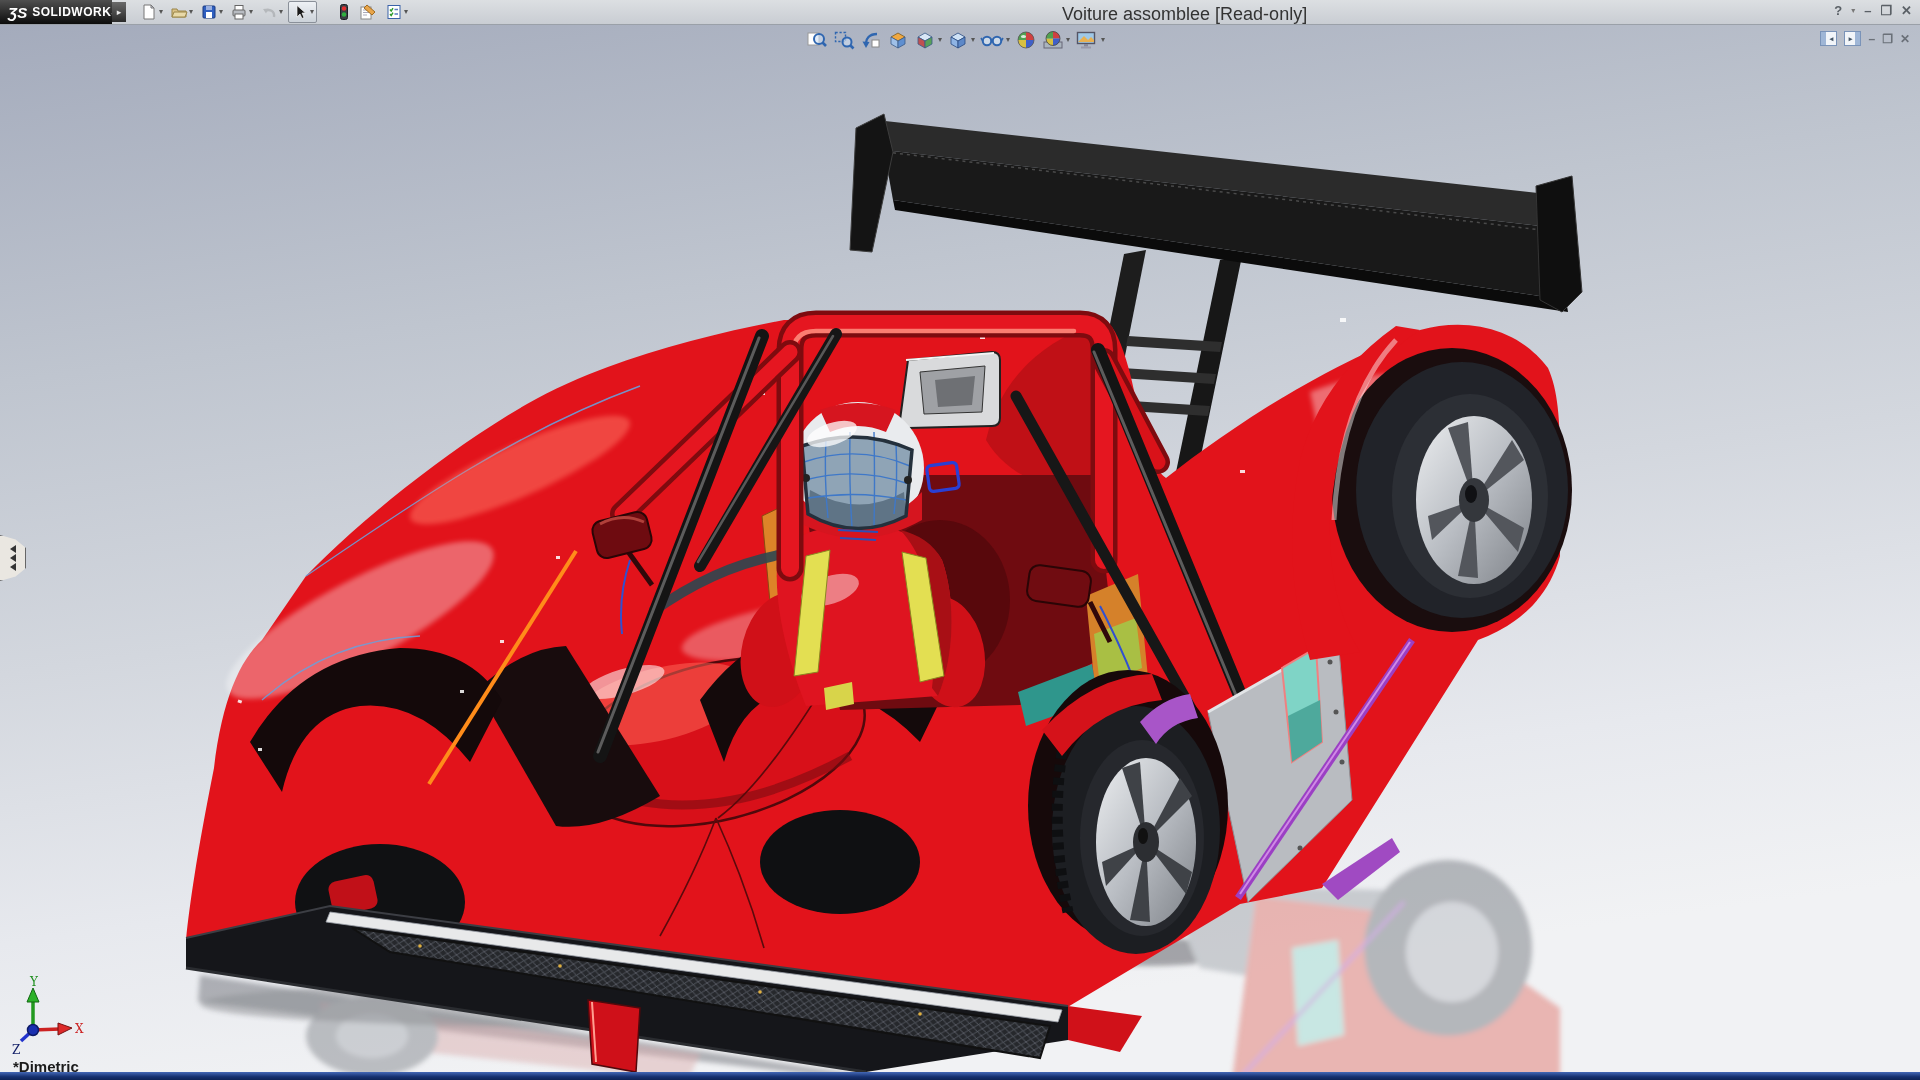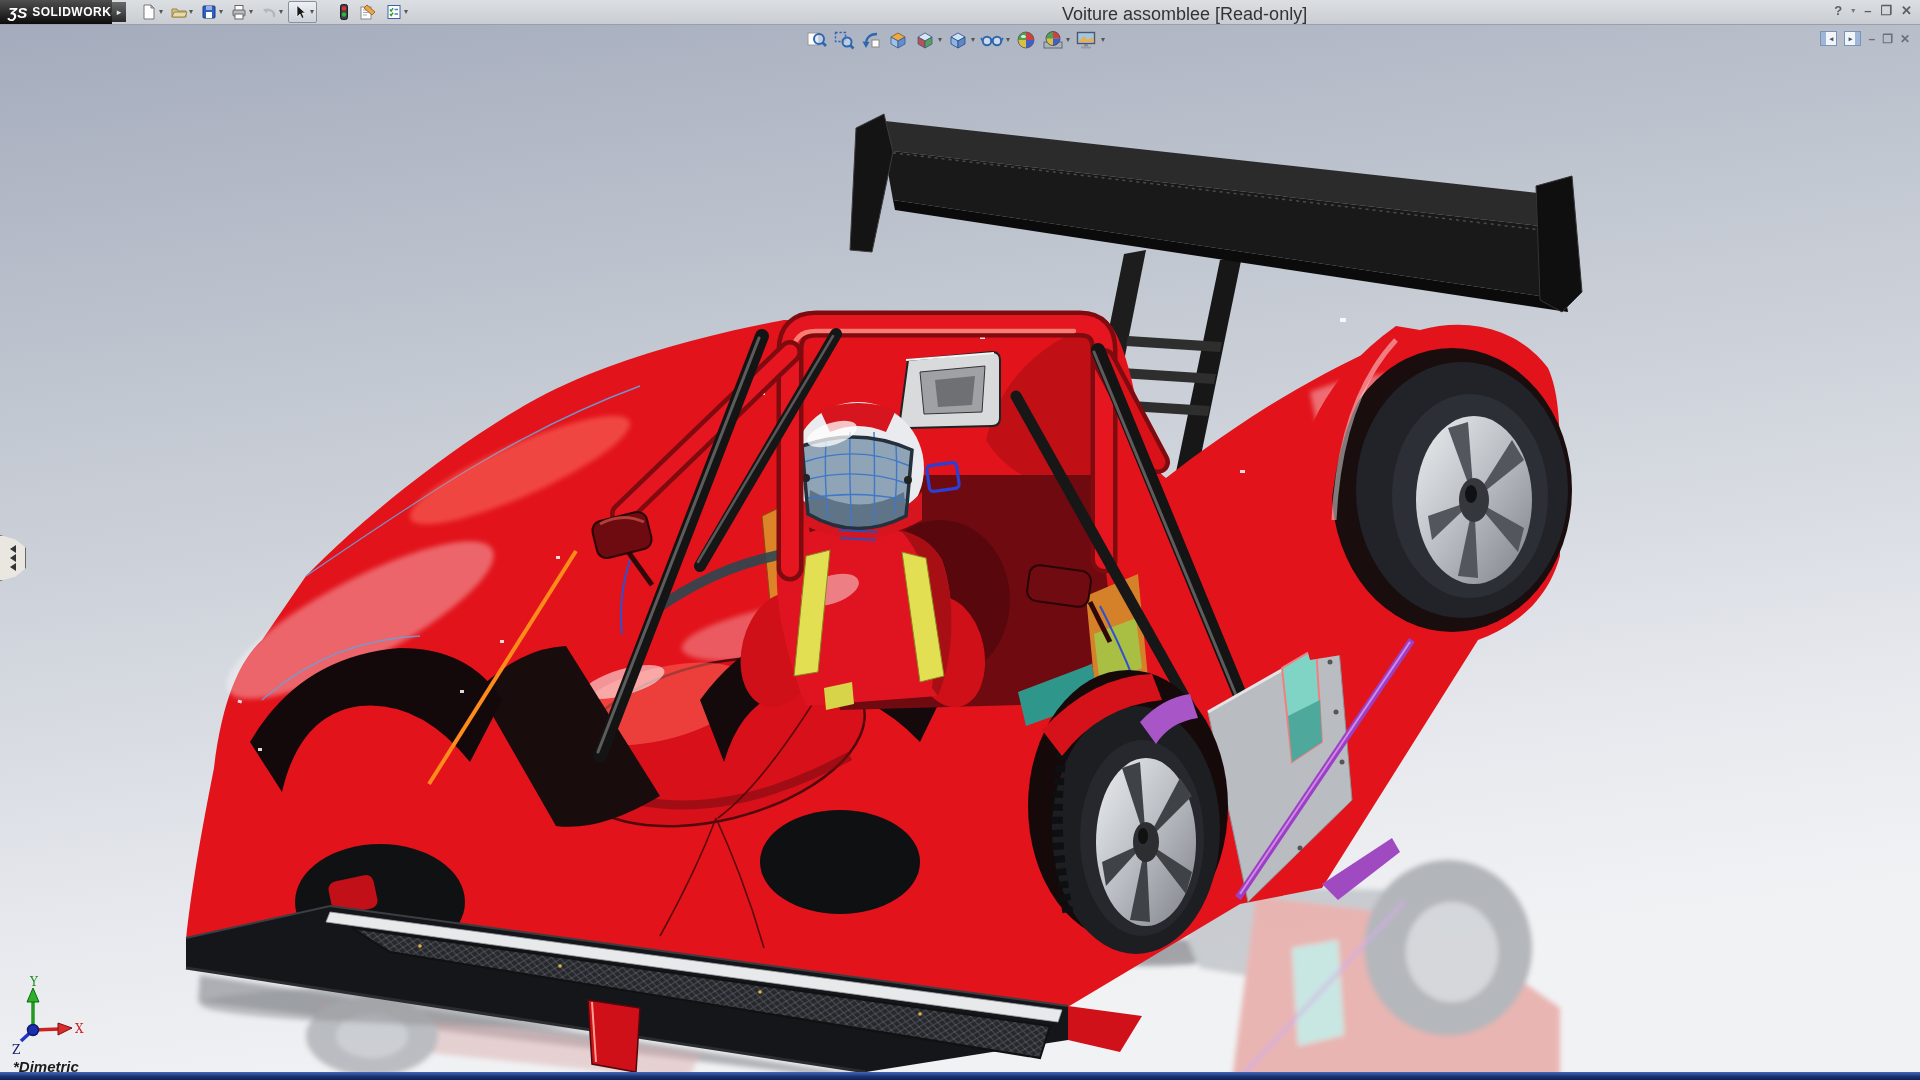--- a/index.html
+++ b/index.html
@@ -39,21 +39,21 @@
   .paneicon .bar{width:5px;height:100%;background:#9fb6d6;}
   .paneicon .arr{flex:1;font-size:7px;line-height:13px;text-align:center;color:#456;}
   
   #lefttab{position:absolute;left:0;top:511px;width:25px;height:44px;z-index:15;
     background:#eae7e1;border:1px solid #666;border-left:none;
     clip-path:polygon(0 0,60% 10%,100% 28%,100% 72%,60% 90%,0 100%);
     display:flex;flex-direction:column;justify-content:center;align-items:center;gap:1px;}
   #lefttab .tri{width:0;height:0;border-top:4px solid transparent;border-bottom:4px solid transparent;
     border-right:6px solid #333;}
   
-  #viewlabel{position:absolute;left:13px;top:1034px;font-size:15px;font-weight:bold;color:#1b1b1b;z-index:18;font-style:italic;}
+  #viewlabel{position:absolute;left:13px;top:1034px;font-size:15px;font-weight:bold;color:#1b1b1b;z-index:18;}
   #bottombar{position:absolute;left:0;bottom:0;width:100%;height:8px;z-index:25;
     background:linear-gradient(#4468b6,#15306f 60%,#0e2356);}
 </style>
 </head>
 <body>
 
 <div id="app">
 
   <div id="viewport">
     <svg id="carsvg" width="1920" height="1056" viewBox="0 24 1920 1056">

